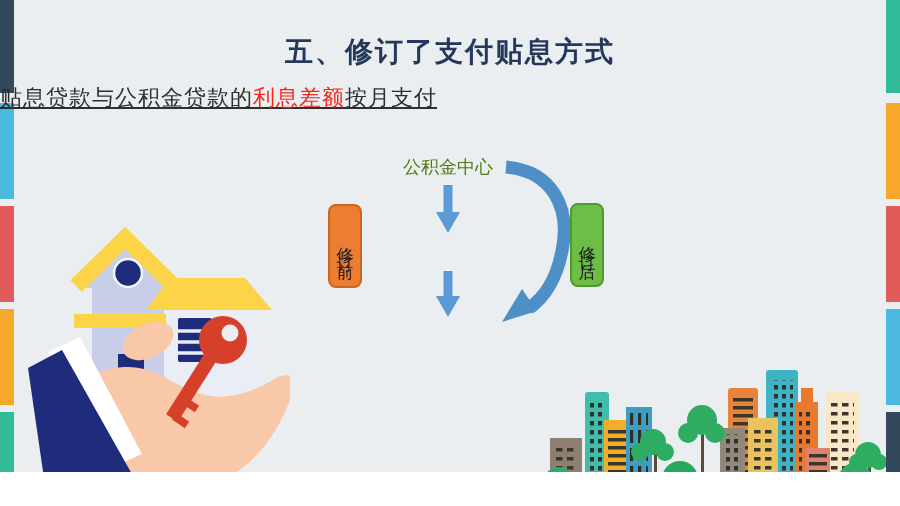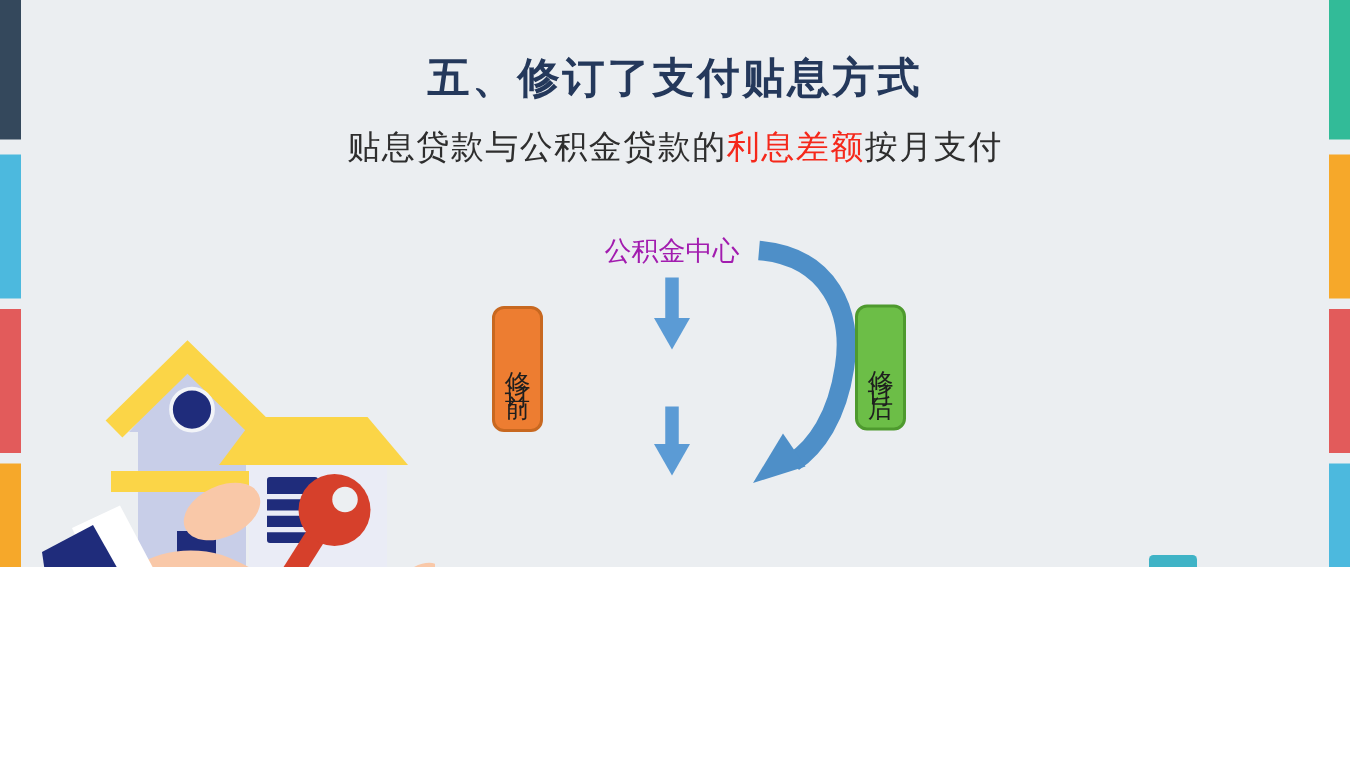--- a/index.html
+++ b/index.html
@@ -1,40 +1,40 @@
 <!DOCTYPE html>
 <html><head>
 <meta charset="utf-8">
 <style>
   html,body{margin:0;padding:0;}
   body{font-family:"Liberation Sans","DejaVu Sans",sans-serif;}
-  .slide{position:relative;width:900px;height:378px;background:#EBEEF1;overflow:hidden;}
+  .slide{position:relative;width:900px;height:472px;background:#EBEEF1;overflow:hidden;}
 
   
   .bar{position:absolute;width:14px;}
   .bar.l{left:0;}
   .bar.r{right:0;}
   .y0{top:0;height:93px}
   .y1{top:103px;height:96px}
   .y2{top:206px;height:96px}
   .y3{top:309px;height:96px}
   .y4{top:412px;height:94px}
 
   
   .title{position:absolute;top:16px;left:0;right:0;text-align:center;
          font-size:28px;line-height:34px;font-weight:700;color:#24385B;letter-spacing:2px;}
-  .subtitle{position:absolute;top:84px;left:0;right:0;text-align:center;
-            font-size:22px;line-height:27px;color:#2E2E2E;margin:0;letter-spacing:1px;}
+  .subtitle{position:absolute;top:84px;left:0;right:0;text-align:left;
+            font-size:22px;line-height:27px;color:#2E2E2E;margin:0;letter-spacing:1px;text-decoration:underline;}
   .subtitle .hl{color:#F5281B;}
 
   
   .diagram{position:absolute;left:0;top:0;width:900px;height:506px;}
   .arrows{position:absolute;left:320px;top:150px;width:300px;height:210px;}
   .node{position:absolute;left:348px;width:200px;text-align:center;
-        font-size:18px;line-height:20px;color:#a21caf;}
+        font-size:18px;line-height:20px;color:#4d7c0f;}
   .n1{top:157px;}
   .n2{top:236px;}
   .n3{top:328px;}
   .tag{position:absolute;width:30px;height:80px;border-radius:8px;
        writing-mode:vertical-rl;text-orientation:upright;
        display:flex;align-items:center;justify-content:center;
        font-size:17px;letter-spacing:8px;color:#1E1E1E;}
   .tag.before{left:328px;top:204px;border:2px solid #C86820;}
   .tag.after{left:570px;top:203px;border:2px solid #4E9A2E;}
 

